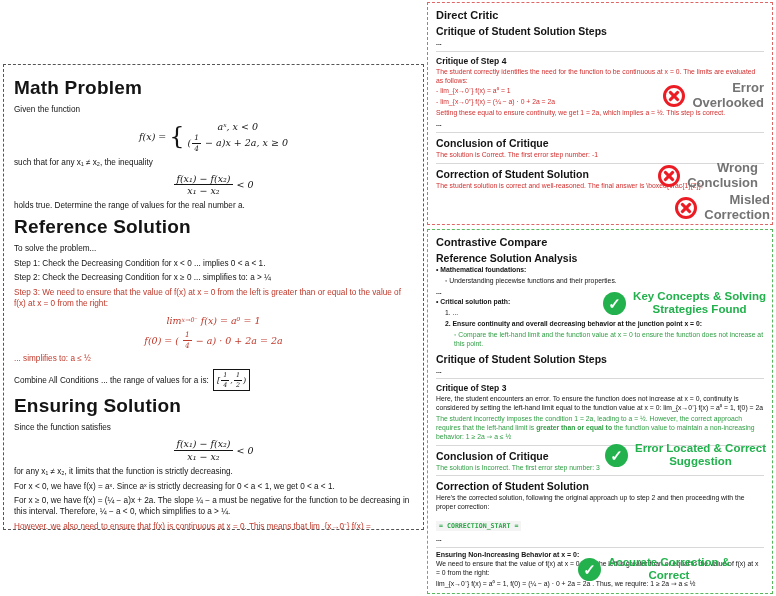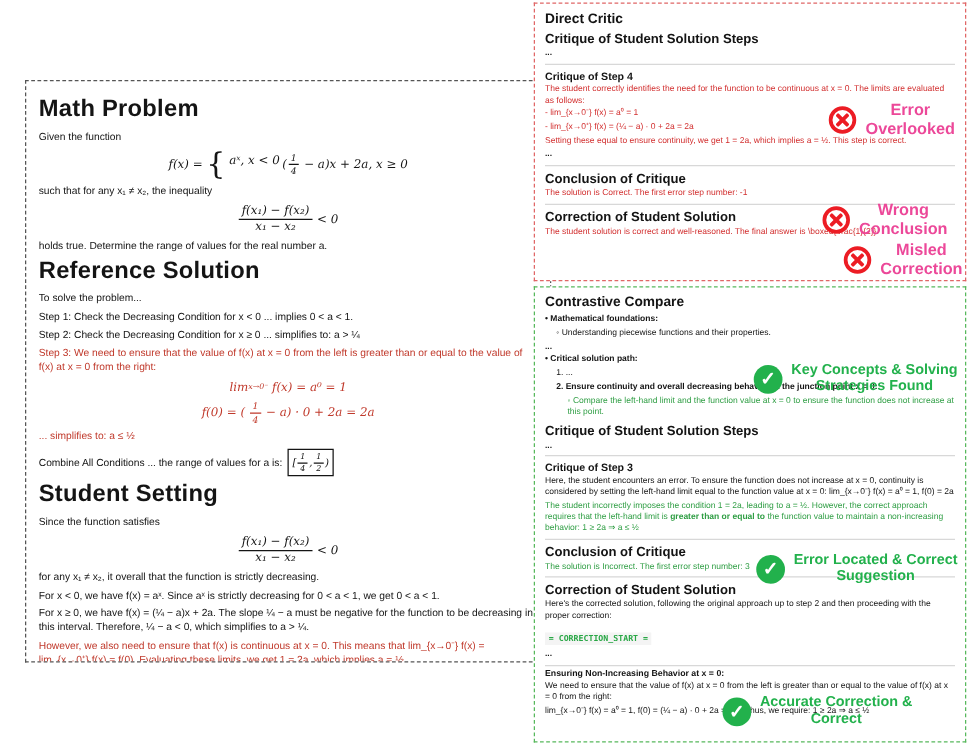--- a/index.html
+++ b/index.html
@@ -1,21 +1,21 @@
 <!DOCTYPE html>
 <html><head>
 <meta charset="utf-8">
 <style>
   * { margin:0; padding:0; box-sizing:border-box; }
   html,body { background:#ffffff; }
   body { width:776px; height:596px; position:relative; overflow:hidden;
          font-family:"Liberation Sans", sans-serif; color:#141414; }
 
   .panel { position:absolute; background:#fff; border:1.6px dashed #666; overflow:hidden; }
-  #left-panel        { left:20px;   top:64px;  width:421px; height:466px; padding:8px 10px; border-color:#555; }
+  #left-panel        { left:3px;   top:64px;  width:421px; height:466px; padding:8px 10px; border-color:#555; }
   #direct-panel      { left:427px; top:2px;   width:346px; height:223px; padding:6px 8px;  border-color:#e06666; }
   #contrastive-panel { left:427px; top:229px; width:346px; height:365px; padding:6px 8px;  border-color:#57b85c; }
 
   
   .h1 { font-size:19px; font-weight:bold; margin:4px 0 6px; letter-spacing:.2px; }
   .lp { font-size:8.2px; line-height:1.34; margin:3.5px 0; }
 
   
   .rtitle { font-size:11px; font-weight:bold; margin:0 0 4px; }
   .sec-h  { font-size:10.5px; font-weight:bold; margin:4px 0 2px; }
@@ -33,39 +33,39 @@
   .indent1 { margin-left:9px; }
   .indent2 { margin-left:18px; }
   .bullet::before    { content:"• "; }
   .subbullet::before { content:"◦ "; }
 
   
   .math { font-family:"DejaVu Serif", serif; font-style:italic; }
   .eq { display:flex; justify-content:center; align-items:center; gap:3px;
         font-family:"DejaVu Serif", serif; font-style:italic; font-size:9.5px; margin:5px 0; }
   .brace { font-size:24px; font-weight:100; line-height:.9; font-style:normal; }
-  .cases { display:inline-flex; flex-direction:row; text-align:left; gap:2px; }
+  .cases { display:inline-flex; flex-direction:column; text-align:left; gap:2px;align-items:center; }
   .bigfrac, .frac { display:inline-flex; flex-direction:column; text-align:center;
                     vertical-align:middle; line-height:1.05; margin:0 1px; }
   .bigfrac .fn, .frac .fn { border-bottom:.8px solid currentColor; padding:0 2px 1px; display:block; }
   .bigfrac .fd, .frac .fd { padding-top:1px; display:block; }
   .frac { font-size:78%; }
   .limw { display:inline-flex; flex-direction:row; align-items:center; line-height:1; }
   .limw .limsub { font-size:66%; }
   .boxed { display:inline-flex; align-items:center; border:.9px solid currentColor;
            padding:2px 3px; margin:0 2px; font-family:"DejaVu Serif", serif; font-style:italic; }
 
   .code { font-family:"DejaVu Sans Mono", monospace; color:#28a745; background:#f4f4f4;
           display:inline-block; padding:1px 3px; font-size:6.6px; margin:2px 0; font-weight:bold; }
 
   
   .ann { position:absolute; display:flex; align-items:center; gap:7px; }
   .ann-text { display:flex; flex-direction:column; align-items:center; text-align:center;
               font-weight:bold; line-height:1.15; }
-  .ann-red   .ann-text { color:#ec4899; font-size:13px; }
+  .ann-red   .ann-text { color:#737373; font-size:13px;align-items:flex-end; }
   .ann-green .ann-text { color:#22b14c; font-size:11.5px; }
   .x-icon { width:22px; height:22px; min-width:22px; border:3px solid #ec1c24; border-radius:50%;
             position:relative; background:#fff; }
   .x-icon::before, .x-icon::after { content:""; position:absolute; left:50%; top:50%;
             width:3px; height:13px; background:#ec1c24; border-radius:1px; }
   .x-icon::before { transform:translate(-50%,-50%) rotate(45deg); }
   .x-icon::after  { transform:translate(-50%,-50%) rotate(-45deg); }
   .check-icon { width:23px; height:23px; min-width:23px; background:#22b14c; border-radius:50%;
             display:flex; align-items:center; justify-content:center; }
   .check-icon::after { content:"✓"; color:#fff; font-weight:bold; font-size:15px; line-height:1; }
@@ -138,32 +138,32 @@
           </span>
           <span>,</span>
           <span class="frac">
             <span class="fn">1</span>
             <span class="fd">2</span>
           </span>
           <span>)</span>
       </span>
     </p>
 
-    <h1 class="h1">Student Setting</h1>
+    <h1 class="h1">Ensuring Solution</h1>
     <p class="lp">Since the function satisfies</p>
 
     <div class="eq">
       <span class="bigfrac">
         <span class="fn">f(x₁) − f(x₂)</span>
         <span class="fd">x₁ − x₂</span>
       </span>
       <span>&lt; 0</span>
     </div>
 
-    <p class="lp">for any x₁ ≠ x₂, it overall that the function is strictly decreasing.</p>
+    <p class="lp">for any x₁ ≠ x₂, it limits that the function is strictly decreasing.</p>
     <p class="lp">For x &lt; 0, we have f(x) = aˣ. Since aˣ is strictly decreasing for 0 &lt; a &lt; 1, we get 0 &lt; a &lt; 1.</p>
     <p class="lp">For x ≥ 0, we have f(x) = (¼ − a)x + 2a. The slope ¼ − a must be negative for the function to be decreasing in this interval. Therefore, ¼ − a &lt; 0, which simplifies to a &gt; ¼.</p>
     <p class="lp red">However, we also need to ensure that f(x) is continuous at x = 0. This means that lim_{x→0⁻} f(x) = lim_{x→0⁺} f(x) = f(0). Evaluating these limits, we get 1 = 2a, which implies a = ½.</p>
 
   </section>
 
   <section id="direct-panel" class="panel">
     <h2 class="rtitle">Direct Critic</h2>
     <div class="sec-h">Critique of Student Solution Steps</div>
     <p class="rp dots">...</p>
@@ -199,20 +199,21 @@
       <span class="x-icon"></span>
       <span class="ann-text">
         <span>Misled</span>
         <span>Correction</span>
       </span>
     </div>
   </section>
 
   <section id="contrastive-panel" class="panel">
     <h2 class="rtitle">Contrastive Compare</h2>
+    <div class="sec-h">Reference Solution Analysis</div>
     <p class="rp bold bullet">Mathematical foundations:</p>
     <p class="rp indent1 subbullet">Understanding piecewise functions and their properties.</p>
     <p class="rp dots">...</p>
     <p class="rp bold bullet">Critical solution path:</p>
     <p class="rp indent1">1. ...</p>
     <p class="rp indent1 bold">2. Ensure continuity and overall decreasing behavior at the junction point x = 0:</p>
     <p class="rp indent2 subbullet green">Compare the left-hand limit and the function value at x = 0 to ensure the function does not increase at this point.</p>
     <div class="sec-h">Critique of Student Solution Steps</div>
     <p class="rp dots">...</p>
     <div class="rule"></div>

